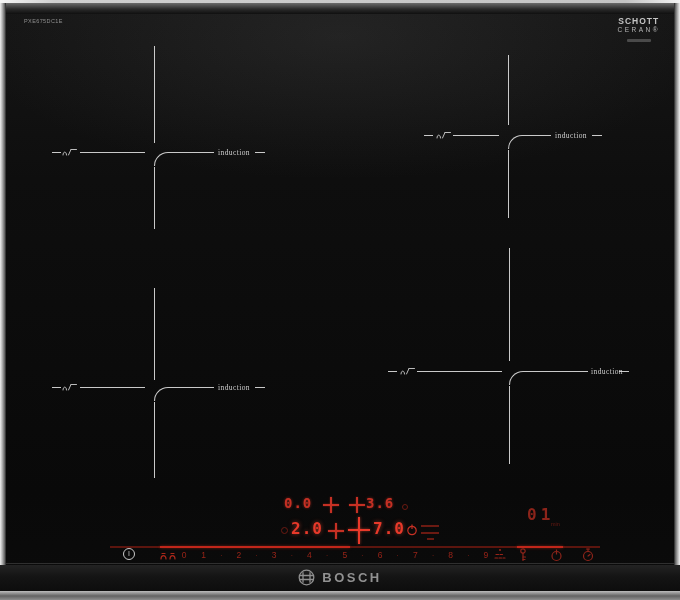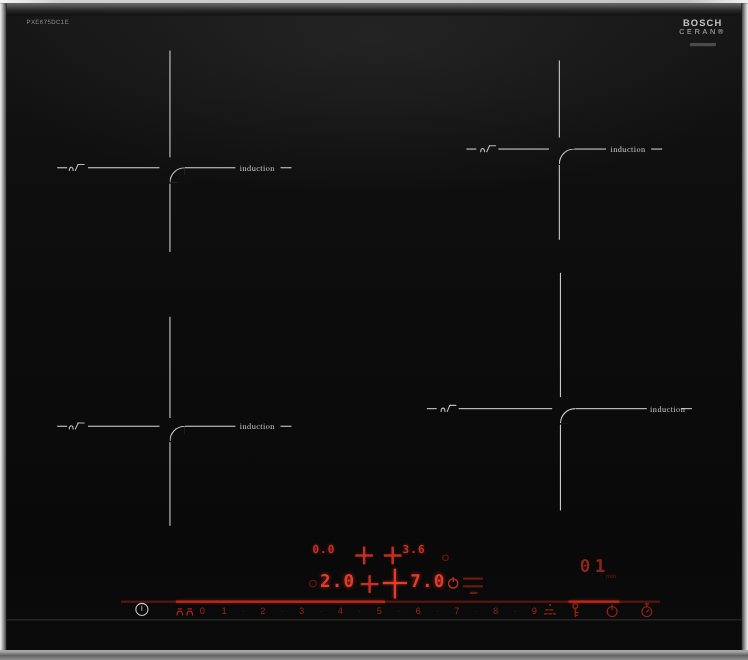--- a/index.html
+++ b/index.html
@@ -36,21 +36,21 @@
   
   .zl{position:absolute;background:var(--zone-line);opacity:.88;}
   .vl{width:1px;}
   .hl{height:1px;}
   .dash{height:1px;}
   .arc{position:absolute;width:14px;height:14px;border-top:1px solid var(--zone-line);border-left:1px solid var(--zone-line);border-top-left-radius:14px;opacity:.88;}
   .zlabel{position:absolute;font-size:7.5px;color:#cfcfcf;letter-spacing:.4px;transform:translateY(-52%);font-family:Liberation Serif, serif;}
   .pan-icon{position:absolute;opacity:.9;}
   
   .led{position:absolute;font-family:"DejaVu Sans Mono",monospace;font-weight:bold;letter-spacing:1px;}
-  .led.row-top{font-size:10px;color:var(--led-mid);text-shadow:0 0 3px rgba(255,70,50,.45);}
+  .led.row-top{font-size:14px;color:var(--led-mid);text-shadow:0 0 3px rgba(255,70,50,.45);}
   .led.row-bottom{font-size:16px;color:var(--led-bright);text-shadow:0 0 4px rgba(255,80,55,.55);}
   .led.timer{font-size:16px;color:var(--led-dim);letter-spacing:4px;text-shadow:none;}
   .led-min{position:absolute;font-size:5.5px;color:var(--led-faint);font-family:"Liberation Sans",sans-serif;}
   .xh,.xv{position:absolute;background:var(--led-mid);box-shadow:0 0 2px rgba(255,60,40,.45);}
   .xh{height:1.5px;} .xv{width:1.5px;}
   .bright{background:var(--led-bright);box-shadow:0 0 3px rgba(255,80,55,.6);}
   .circ{position:absolute;border-radius:50%;border:1px solid var(--led-faint);}
   .dline{position:absolute;background:var(--led-faint);height:1.5px;}
   
   .strip-line{position:absolute;top:546px;height:1.5px;background:#5c150e;}
@@ -66,21 +66,21 @@
 
 <div id="hob">
 
   <div class="top-edge"></div>
   <div class="top-bevel"></div>
   <div class="side-edge left"></div>
   <div class="side-edge right"></div>
 
   <div class="model">PXE675DC1E</div>
   <div class="schott">
-    <div class="l1">BOSCH</div>
+    <div class="l1">SCHOTT</div>
     <div class="l2">CERAN®</div>
     <div class="fineprint"></div>
   </div>
 
   <div>
     <div class="zl vl" style="left:154px;top:46px;height:97px;"></div>
     <div class="arc" style="left:154px;top:152px;"></div>
     <div class="zl vl" style="left:154px;top:167px;height:62px;"></div>
     <div class="zl dash" style="left:52px;top:152px;width:9px;"></div>
     <svg class="pan-icon" style="left:62px;top:146px;" width="16" height="12" viewBox="0 0 16 12">
@@ -252,15 +252,27 @@
       <g stroke="#8c241a" stroke-width="1.2" fill="none" stroke-linecap="round">
         <circle cx="7" cy="8" r="4.5"></circle>
         <path d="M5.5 1 L8.5 1"></path>
           <path d="M7 1 L7 3.5"></path>
           <path d="M7 8 L9 6.5"></path>
       </g>
     </svg>
   </div>
 
   <div class="trim-line"></div>
+  <div class="front-trim">
+    <div style="position:absolute;left:0;right:0;top:4px;display:flex;justify-content:center;align-items:center;gap:7px;">
+      <svg width="17" height="17" viewBox="0 0 17 17">
+        <g stroke="#8f8f8f" stroke-width="1.3" fill="none">
+          <circle cx="8.5" cy="8.5" r="7.3"></circle>
+          <path d="M5 3.2 L5 13.8 M12 3.2 L12 13.8"></path>
+          <path d="M2 6.5 L15 6.5 M2 10.5 L15 10.5"></path>
+        </g>
+      </svg>
+      <span style="font-size:13px;font-weight:bold;letter-spacing:2.5px;color:#919191;">BOSCH</span>
+    </div>
+  </div>
   <div class="bottom-strip"></div>
 
 </div>
 
 </body></html>

